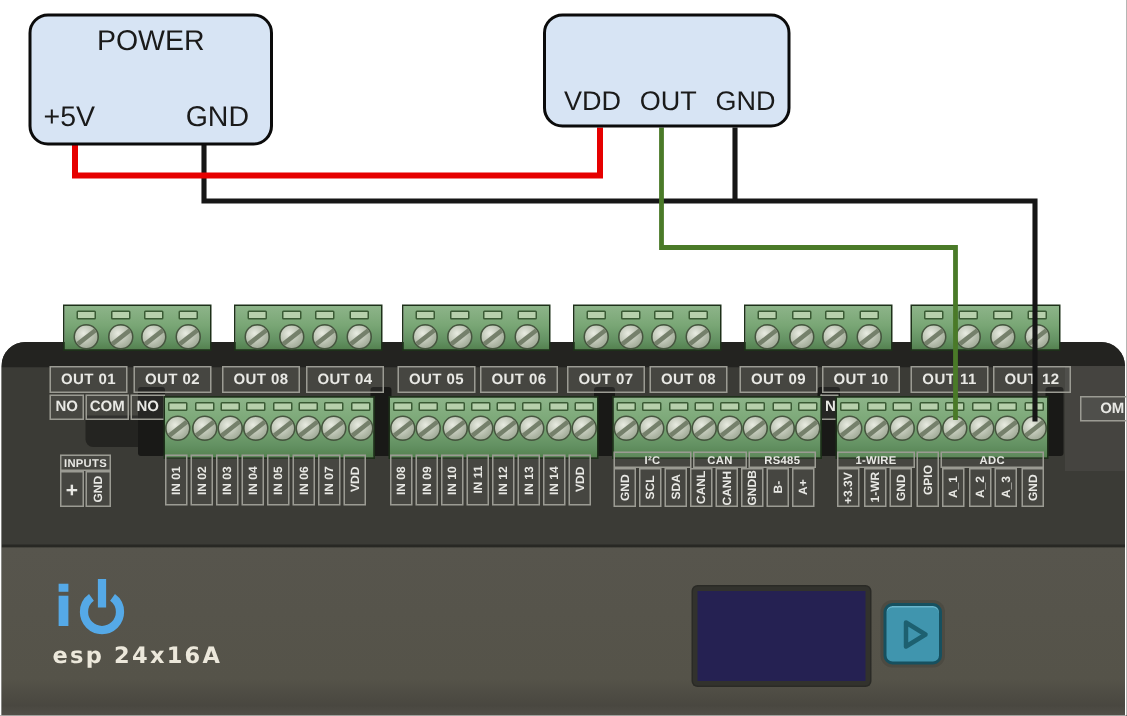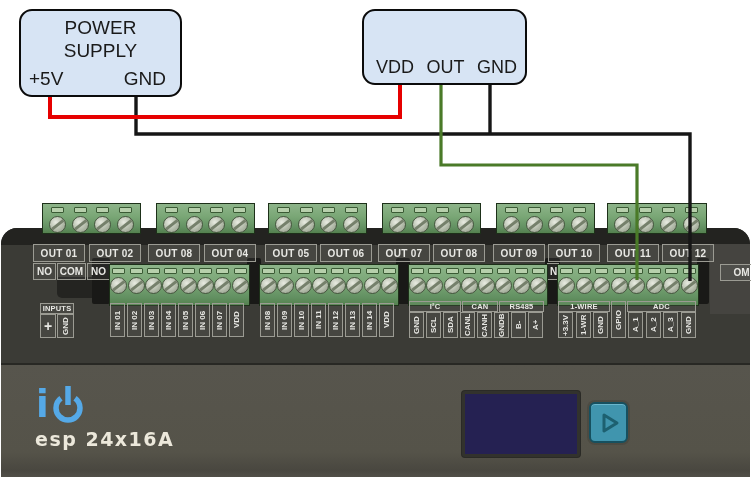--- a/index.html
+++ b/index.html
@@ -48,21 +48,21 @@
        display:flex;align-items:center;justify-content:center;box-sizing:border-box;width:15px}
   .vt{writing-mode:vertical-rl;transform:rotate(180deg);font-size:8px;white-space:nowrap}
 
   
   .logo{position:absolute;left:33px;top:383px;display:flex;align-items:center}
   .bone{font-family:"DejaVu Sans",sans-serif;font-weight:bold;font-size:37px;letter-spacing:-1px;
         color:#f0ebdf;line-height:1}
   .bluei{font-family:"DejaVu Sans",sans-serif;font-weight:bold;font-size:37px;color:#55a9e7;
          margin-left:3px;line-height:1}
   .model{position:absolute;left:35px;top:428px;font-family:"DejaVu Sans",sans-serif;font-weight:bold;
-         font-size:19px;letter-spacing:1.5px;color:#ece8db}
+         font-size:15px;letter-spacing:1.5px;color:#ece8db}
   .oled{position:absolute;left:462px;top:391px;width:112px;height:60px;background:#252152;
         border:3px solid #32322d;border-radius:3px;box-shadow:0 0 0 1px #2a2a26}
   .btn{position:absolute;left:589px;top:402px;width:35px;height:37px;background:#4095ae;
        border:2px solid #16505f;border-radius:6px;box-shadow:0 0 0 2px #26262230, inset 0 1px 0 #6ab6cc;
        display:flex;align-items:center;justify-content:center}
 
   .wires{position:absolute;left:0;top:0;pointer-events:none}
 </style>
 </head>
 <body>
@@ -422,21 +422,20 @@
   <svg class="wires" width="751" height="477" viewBox="0 0 751 477">
     <path fill="none" stroke-width="3.4" d="M136 85 V134 H690 V281" stroke="#161616"></path>
     <path fill="none" stroke-width="3.4" d="M490 85 V135" stroke="#161616"></path>
     <path fill="none" stroke-width="3.2" d="M441 85 V165 H637 V280" stroke="#4a7a28"></path>
     <path fill="none" stroke-width="4" d="M50 85 V117 H400 V85" stroke="#e60000"></path>
   </svg>
 
   <div class="devbox abs" style="left:19px;top:9px;width:163px;height:88px">
     <div class="devtitle">
       <div>POWER</div>
-      <div>SUPPLY</div>
     </div>
     <div class="pinrow" style="left:8px;right:14px">
       <span>+5V</span>
       <span>GND</span>
     </div>
   </div>
 
   <div class="devbox abs" style="left:362px;top:9px;width:165px;height:76px">
     <div class="pinrow" style="left:12px;right:8px;font-size:18px">
       <span>VDD</span>

